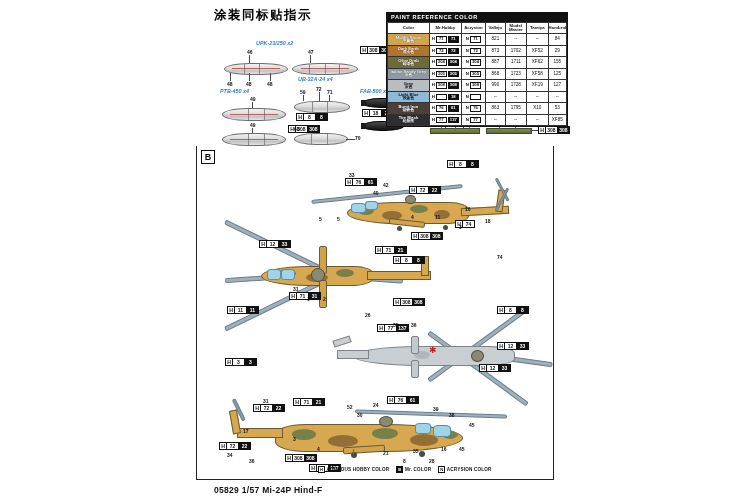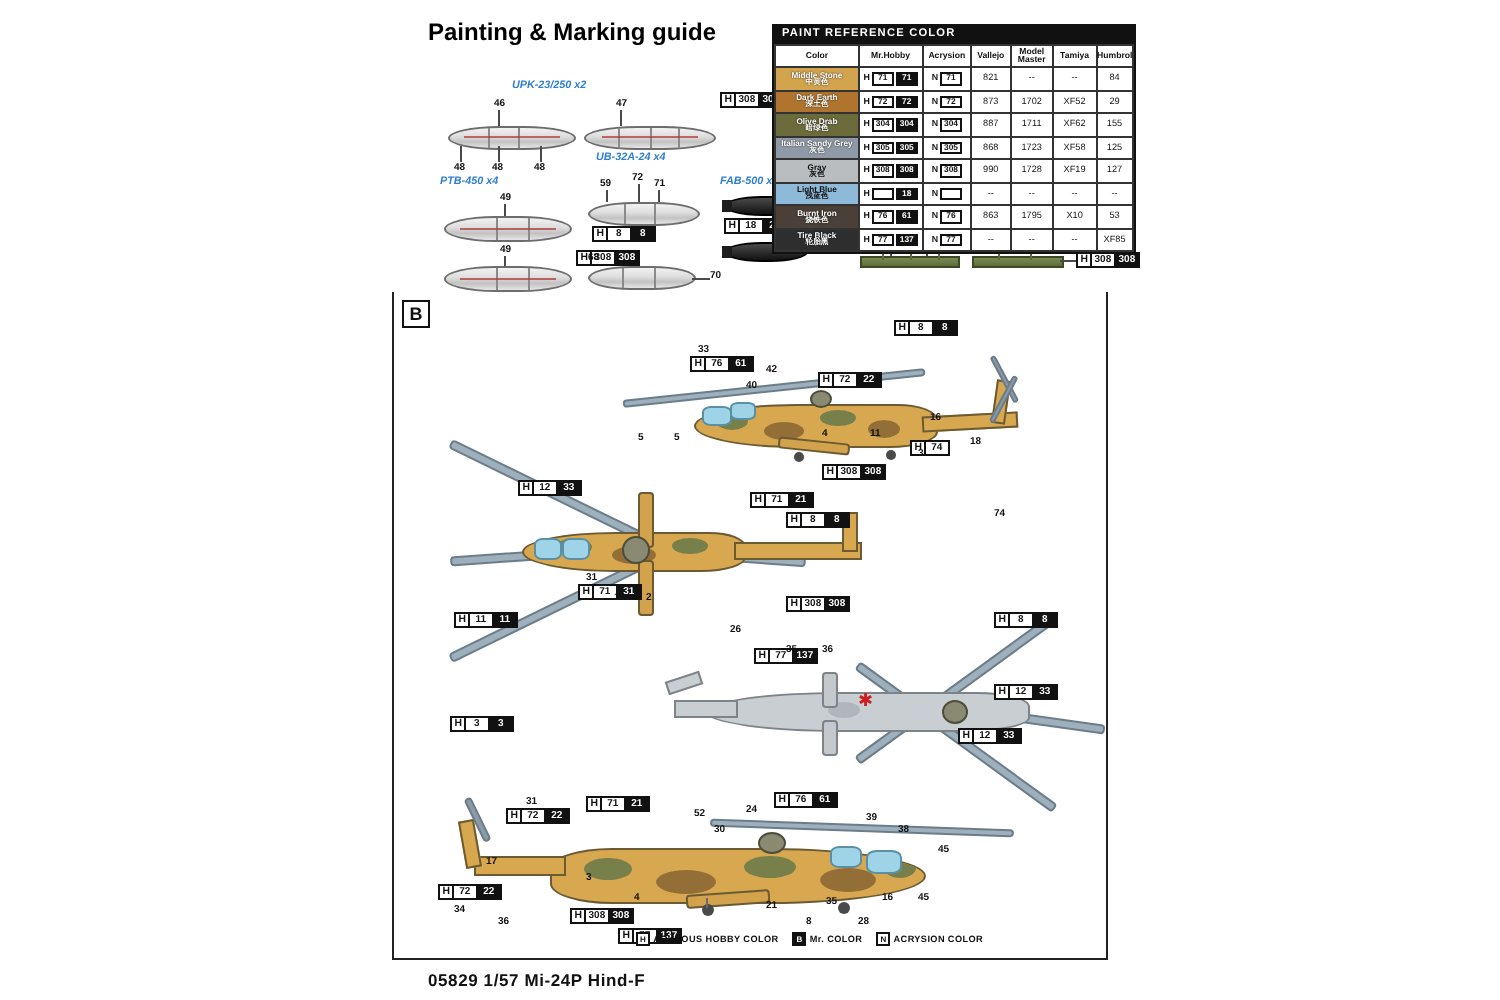--- a/index.html
+++ b/index.html
@@ -118,21 +118,21 @@
   .lg-tag.inv{background:#111;color:#fff;}
   .footer{position:absolute;left:214px;top:485px;font-size:8.5px;font-weight:bold;color:#111;
           letter-spacing:.3px;}
 </style>
 </head>
 <body>
 
 <div class="sheet">
 
   <div class="titleblock">
-    <div class="en-title">Painting &amp; Marking guide</div>
+    <div class="cn-title">涂装同标贴指示</div>
   </div>
 
   <div class="stores">
 
     <div class="store-lbl" style="left:42px;top:0px;">UPK-23/250 x2</div>
     <div class="pnum" style="left:33px;top:9px;">46</div>
     <div class="cline leader vl" style="left:35px;top:15px;height:8px;"></div>
     <div class="pod" style="left:10px;top:23px;width:62px;height:10px;">
       <div class="band" style="left:30%;"></div>
         <div class="band" style="left:55%;"></div>

